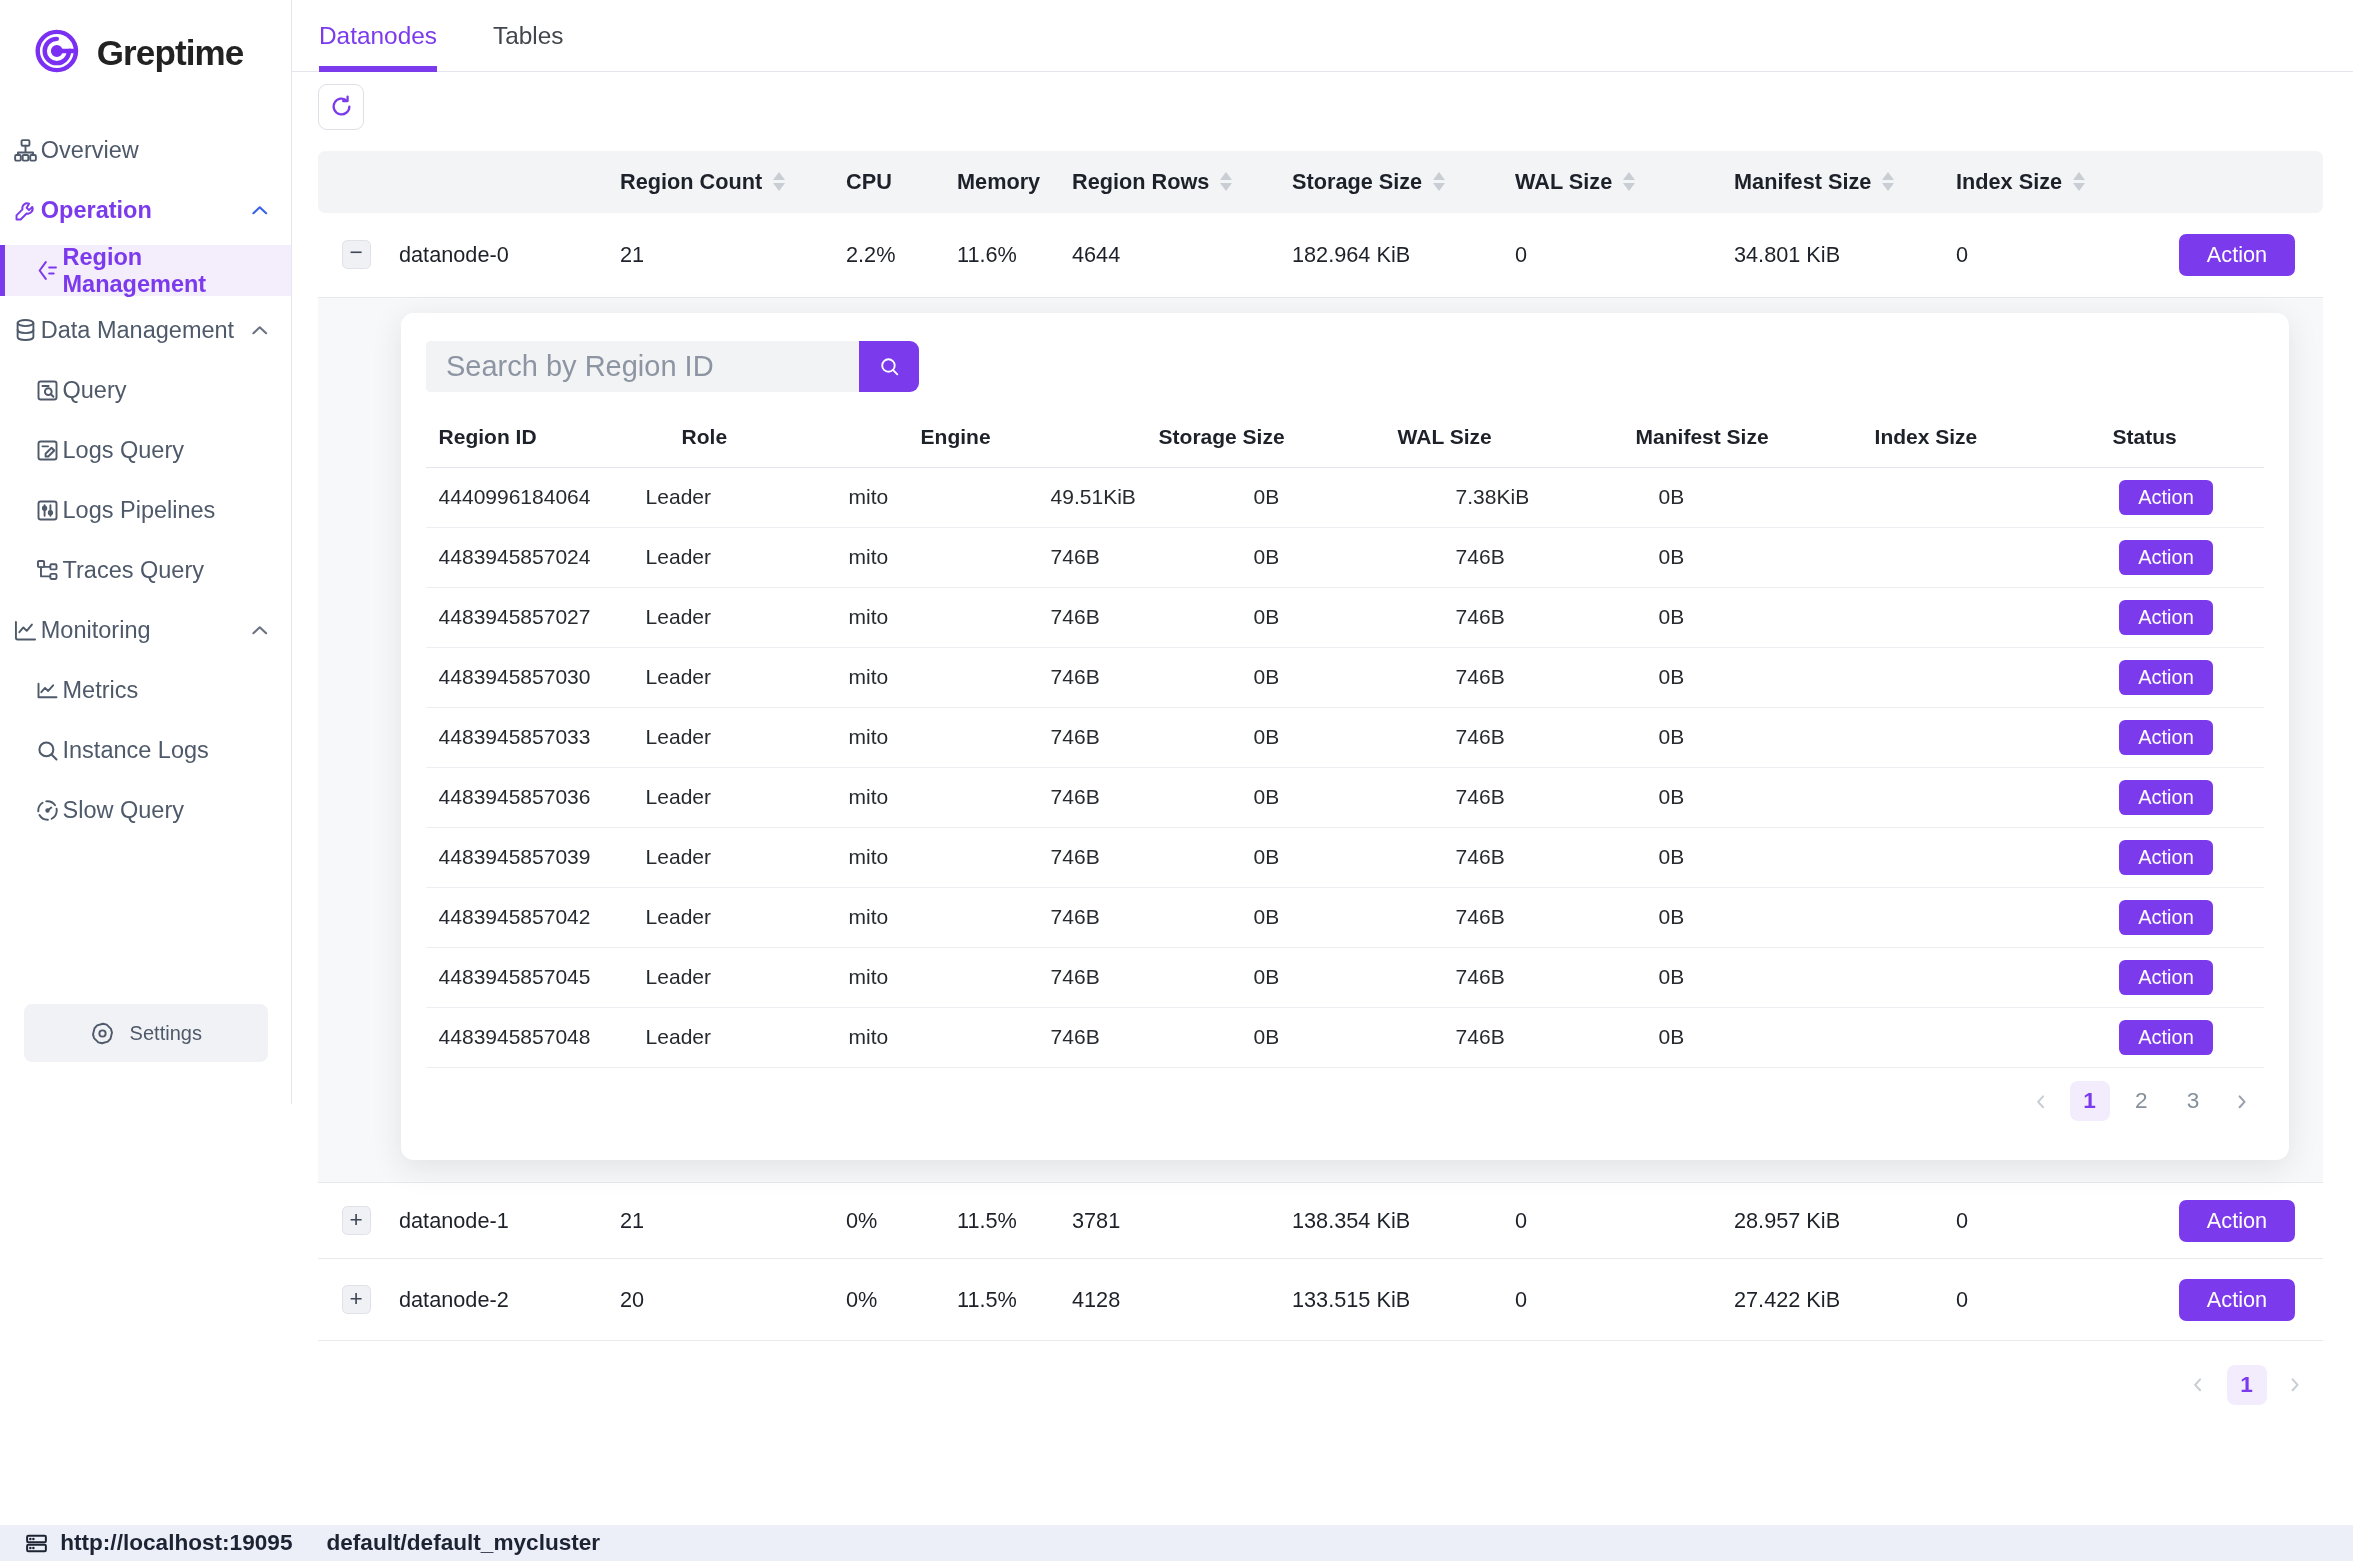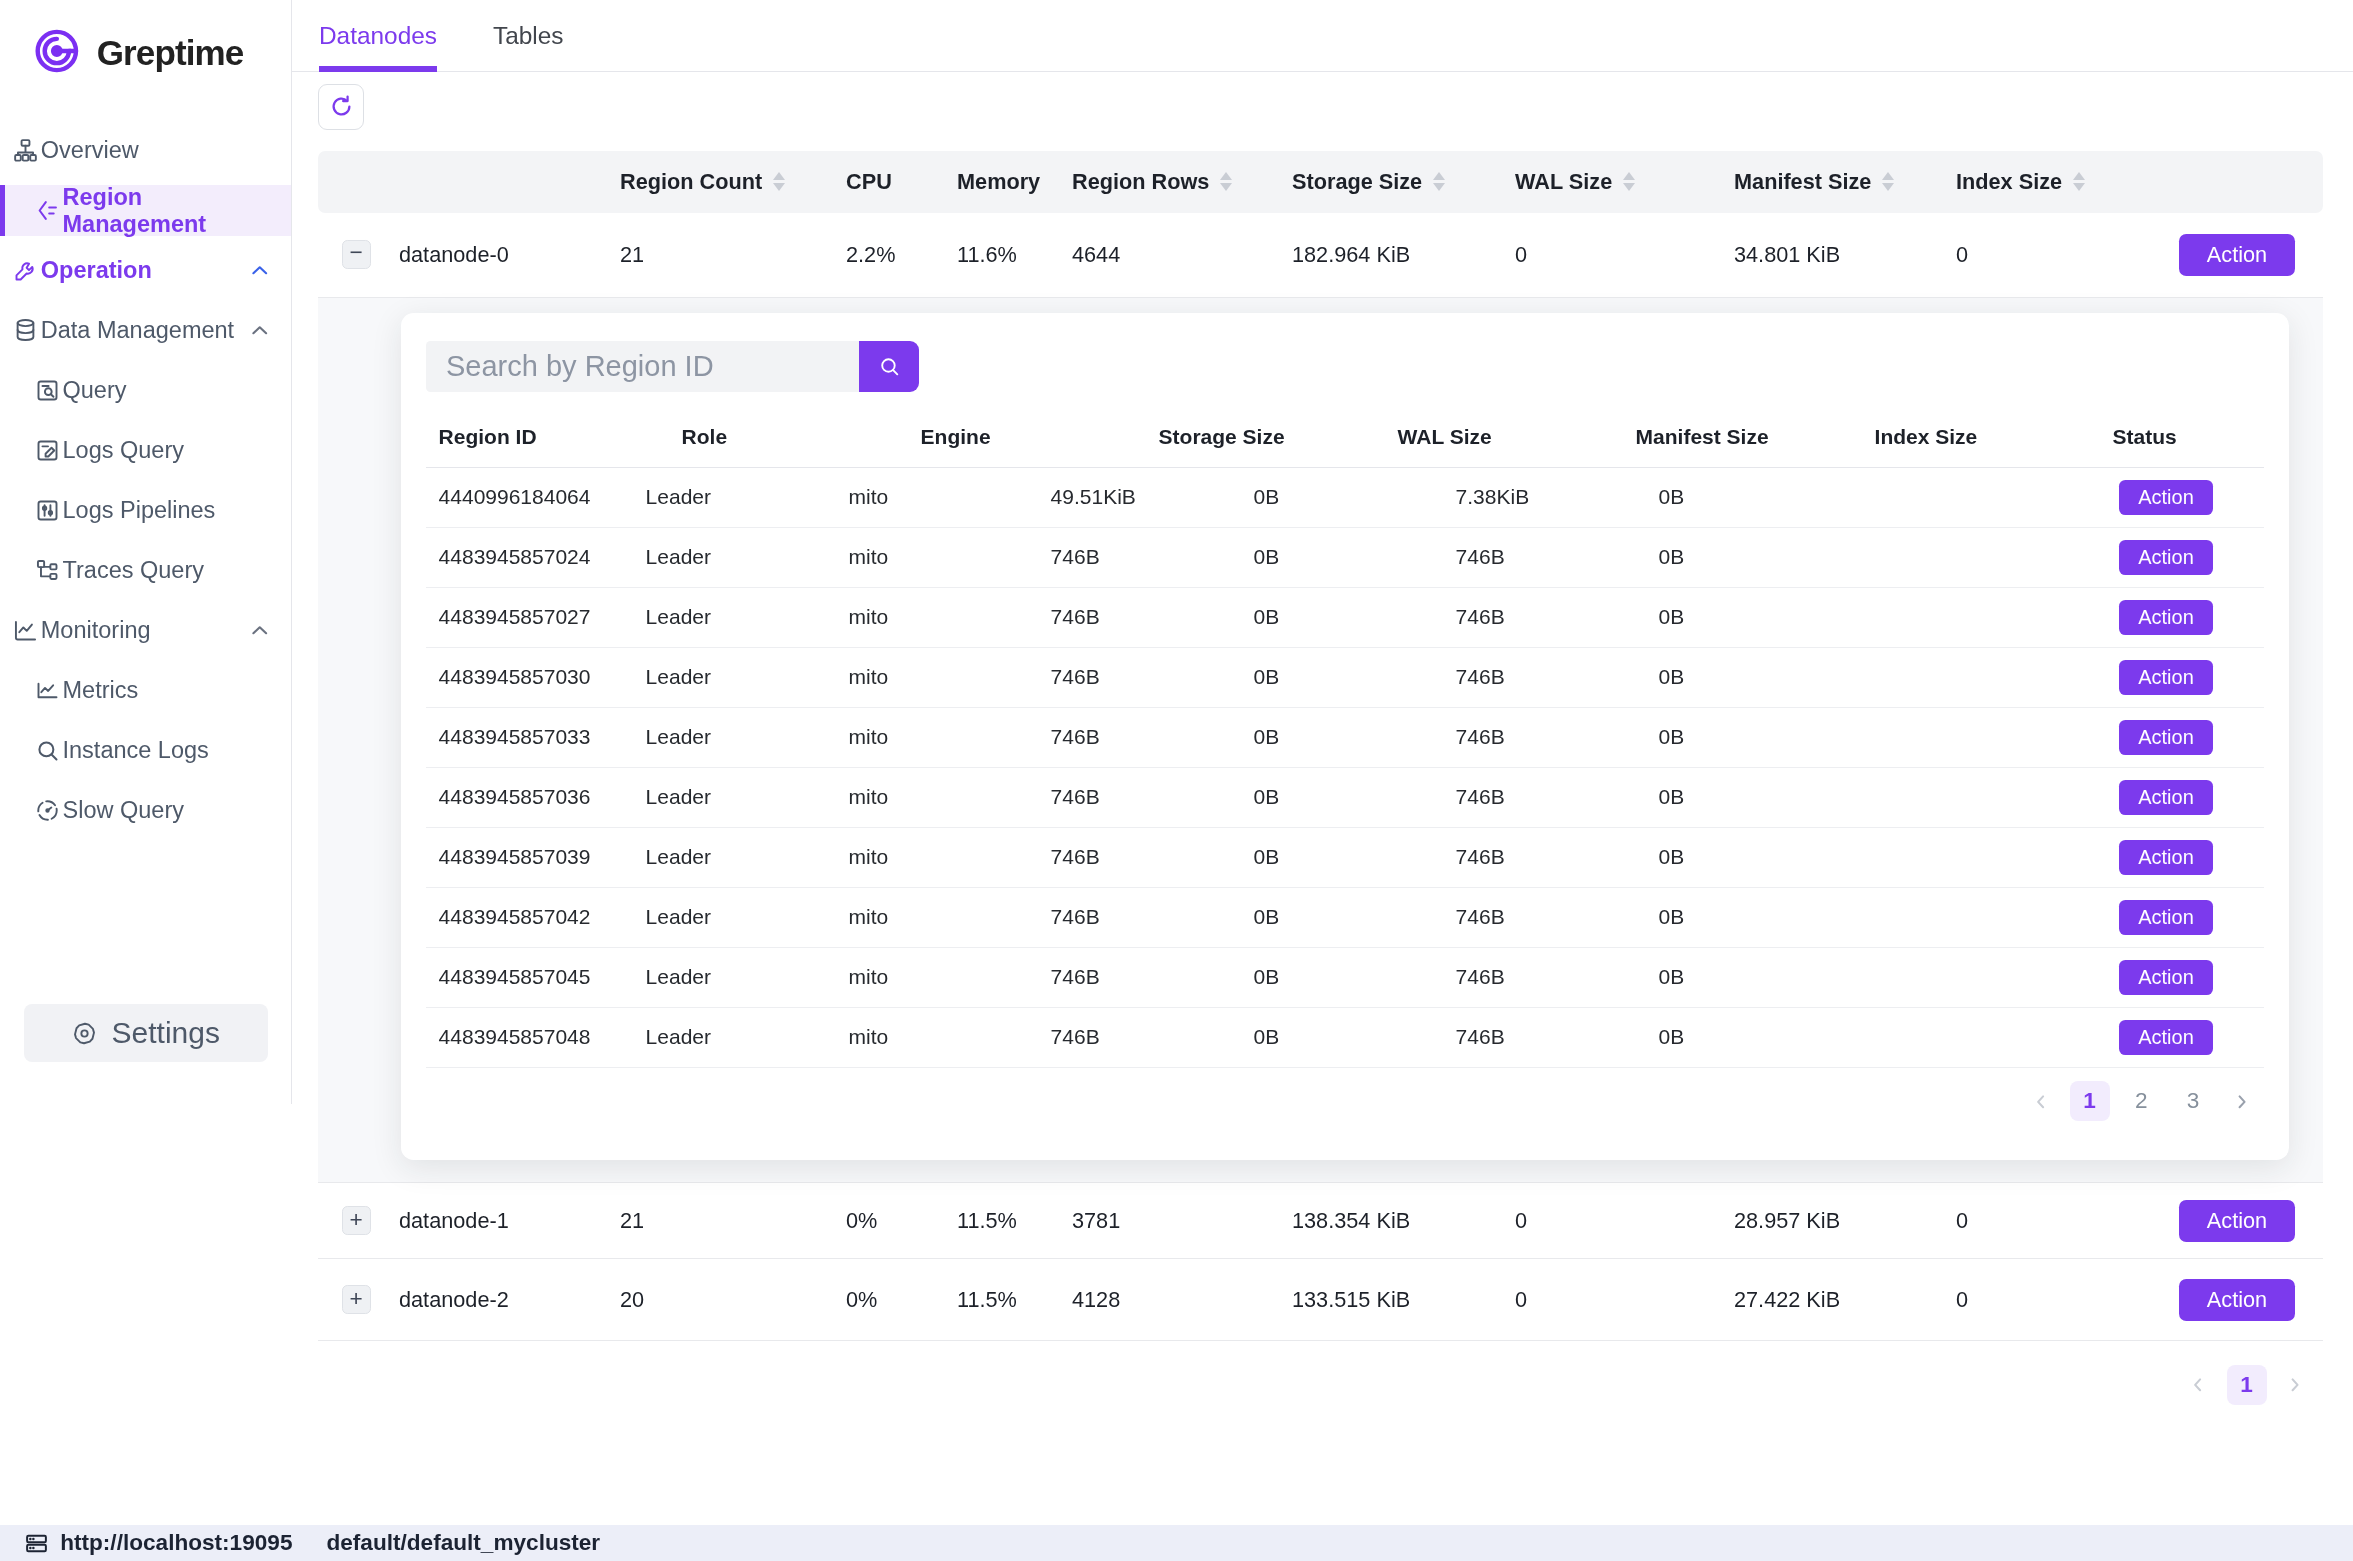--- a/index.html
+++ b/index.html
@@ -19,21 +19,21 @@
   .logo-text{font-size:35px;font-weight:800;color:#222;letter-spacing:-0.9px;}
   .menu{margin-top:38px;flex:1;}
   .menu-item{height:51px;margin-bottom:9px;display:flex;align-items:center;gap:1px;padding-left:10.8px;font-size:23.5px;color:var(--subtext);position:relative;cursor:pointer;}
   .menu-item.child{padding-left:32.5px;}
   .menu-item .mi-icon{display:flex;align-items:center;justify-content:center;width:29px;height:29px;flex-shrink:0;}
   .menu-item .mi-caret{margin-left:auto;margin-right:20px;display:flex;align-items:center;color:#6b7280;}
   .menu-item .mi-caret.blue{color:var(--caret-blue);}
   .menu-item.section-on{color:var(--accent);font-weight:700;}
   .menu-item.active{background:var(--accent-bg);color:var(--accent);font-weight:700;}
   .menu-item.active::before{content:'';position:absolute;left:0;top:0;bottom:0;width:5.4px;background:var(--accent);}
-  .settings-btn{margin:0 23.5px 42px 23.5px;height:58px;background:#f1f2f5;border:none;border-radius:8.1px;display:flex;align-items:center;justify-content:center;gap:13.5px;font-size:30px;color:var(--subtext);font-family:inherit;cursor:pointer;}
+  .settings-btn{margin:0 23.5px 42px 23.5px;height:58px;background:#f1f2f5;border:none;border-radius:8.1px;display:flex;align-items:center;justify-content:center;gap:13.5px;font-size:20px;color:var(--subtext);font-family:inherit;cursor:pointer;}
 
   
   .content{flex:1;display:flex;flex-direction:column;min-width:0;}
   .tabbar{height:72px;border-bottom:0.9px solid var(--border);display:flex;align-items:stretch;padding-left:27px;gap:56px;flex-shrink:0;}
   .tab{font-size:24.4px;color:#42464d;display:flex;align-items:center;position:relative;cursor:pointer;}
   .tab.active{color:var(--accent);}
   .tab.active::after{content:'';position:absolute;bottom:-0.9px;left:0;right:0;height:6.3px;background:var(--accent);}
   .page{padding:11.7px 31px 0 26px;}
   .refresh-btn{width:46px;height:46px;border:0.9px solid #dde0e5;background:#fff;border-radius:9px;display:flex;align-items:center;justify-content:center;color:var(--accent);cursor:pointer;padding:0;}
 
@@ -107,42 +107,42 @@
             <rect x="8.5" y="2.8" width="7" height="5" rx="1"></rect>
                 <rect x="2.8" y="16" width="5" height="5" rx="1"></rect>
                 <rect x="9.5" y="16" width="5" height="5" rx="1"></rect>
                 <rect x="16.2" y="16" width="5" height="5" rx="1"></rect>
                 <path d="M12 7.8v4.4M5.3 16v-2.2h13.4V16M12 12.2v1.6"></path>
           </svg>
         </span>
         <span class="mi-label">Overview</span>
       </div>
 
-      <div class="menu-item child active">
-        <span class="mi-icon">
-          <svg width="27" height="27" viewBox="0 0 24 24" fill="none" stroke="currentColor" stroke-width="1.8" stroke-linecap="round" stroke-linejoin="round">
-            <path d="M10.5 4.5 5 12l5.5 7.5"></path>
-                <path d="M13.5 9.3h6M13.5 14.7h4"></path>
-          </svg>
-        </span>
-        <span class="mi-label">Region Management</span>
-      </div>
-
       <div class="menu-item section-on">
         <span class="mi-icon">
           <svg width="27" height="27" viewBox="0 0 24 24" fill="none" stroke="currentColor" stroke-width="1.7" stroke-linecap="round" stroke-linejoin="round">
             <path d="M15.2 6a4.3 4.3 0 0 0-5.9 5L4 16.3V20h3.7l5.3-5.3a4.3 4.3 0 0 0 5-5.9l-2.9 2.9-2.1-2.1z"></path>
           </svg>
         </span>
         <span class="mi-label">Operation</span>
         <span class="mi-caret blue">
           <svg width="23.5" height="23.5" viewBox="0 0 24 24" fill="none" stroke="currentColor" stroke-width="2.2" stroke-linecap="round" stroke-linejoin="round">
                 <path d="M5.5 14.5 12 8.5l6.5 6"></path>
               </svg>
         </span>
+      </div>
+
+      <div class="menu-item child active">
+        <span class="mi-icon">
+          <svg width="27" height="27" viewBox="0 0 24 24" fill="none" stroke="currentColor" stroke-width="1.8" stroke-linecap="round" stroke-linejoin="round">
+            <path d="M10.5 4.5 5 12l5.5 7.5"></path>
+                <path d="M13.5 9.3h6M13.5 14.7h4"></path>
+          </svg>
+        </span>
+        <span class="mi-label">Region Management</span>
       </div>
 
       <div class="menu-item">
         <span class="mi-icon">
           <svg width="27" height="27" viewBox="0 0 24 24" fill="none" stroke="currentColor" stroke-width="1.7" stroke-linecap="round">
             <ellipse cx="12" cy="5.4" rx="7" ry="2.7"></ellipse>
                 <path d="M5 5.4v6.2c0 1.5 3.1 2.7 7 2.7s7-1.2 7-2.7V5.4"></path>
                 <path d="M5 11.6v6.2c0 1.5 3.1 2.7 7 2.7s7-1.2 7-2.7v-6.2"></path>
           </svg>
         </span>

